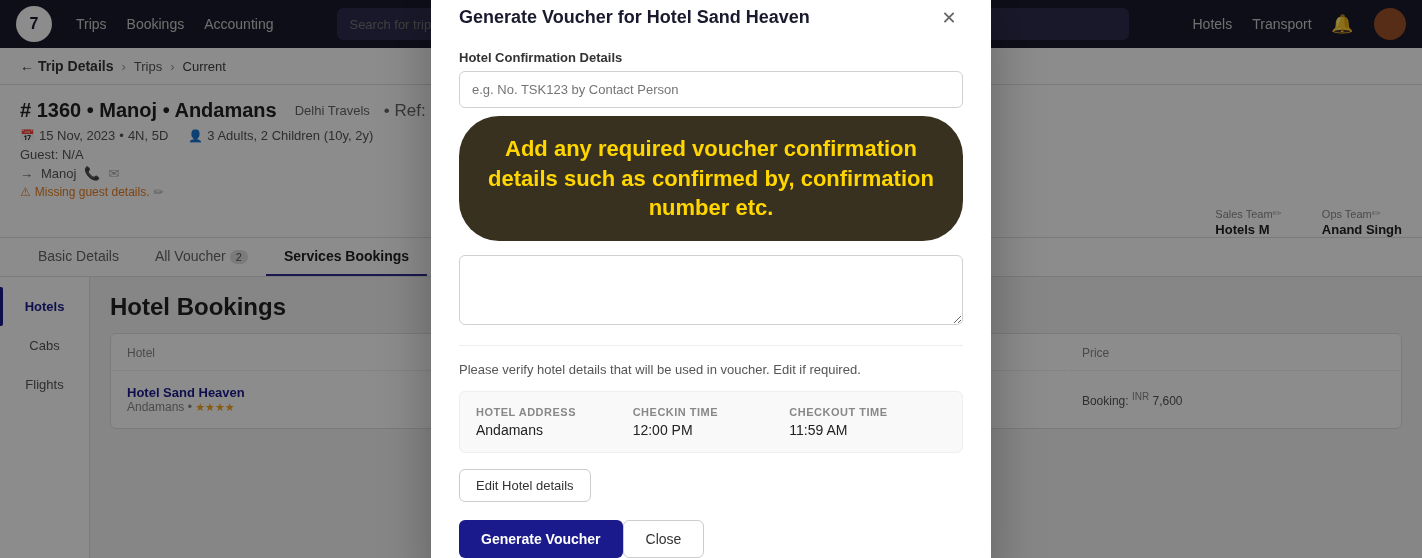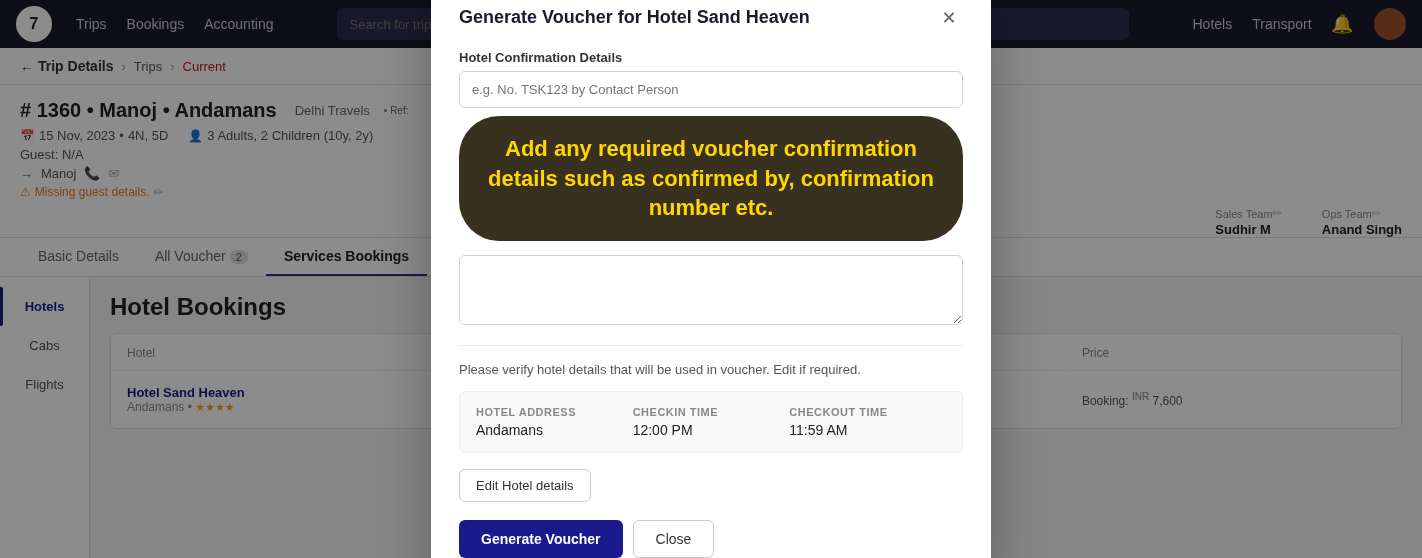--- a/index.html
+++ b/index.html
@@ -26,30 +26,30 @@
     .topnav-bell { font-size: 18px; color: #ccc; cursor: pointer; }
     .topnav-avatar { width: 32px; height: 32px; border-radius: 50%; background: #888; overflow: hidden; }
 
     
     .breadcrumb-bar {
       background: #fff; border-bottom: 1px solid #e0e0e0; padding: 10px 20px; display: flex; align-items: center; gap: 8px;
     }
     .breadcrumb-back { cursor: pointer; font-size: 14px; color: #333; display: flex; align-items: center; gap: 4px; font-weight: 600; }
     .breadcrumb-sep { color: #999; font-size: 13px; }
     .breadcrumb-link { color: #555; font-size: 13px; }
-    .breadcrumb-current { color: #b91c1c; font-size: 13px; }
+    .breadcrumb-current { color: #404040; font-size: 13px; }
 
     
     .trip-header {
       background: #fff; padding: 14px 20px 0; border-bottom: 1px solid #e0e0e0;
     }
     .trip-title { display: flex; align-items: center; gap: 10px; }
     .trip-title-text { font-size: 20px; font-weight: 700; color: #222; }
     .trip-agency { font-size: 13px; color: #666; margin-left: 8px; }
-    .trip-ref { font-size: 10px; color: #666; margin-left: 4px; }
+    .trip-ref { font-size: 17px; color: #666; margin-left: 4px; }
     .trip-meta { display: flex; align-items: center; gap: 20px; margin-top: 6px; font-size: 13px; color: #555; }
     .trip-meta-item { display: flex; align-items: center; gap: 4px; }
     .trip-meta-icon { font-size: 12px; }
     .trip-right { margin-left: auto; display: flex; gap: 40px; font-size: 13px; }
     .trip-right-col { display: flex; flex-direction: column; gap: 2px; }
     .trip-right-label { color: #888; font-size: 11px; display: flex; align-items: center; }
     .trip-right-value { font-weight: 600; color: #222; }
     .edit-icon { font-size: 11px; color: #aaa; cursor: pointer; }
     .trip-guest-row { display: flex; align-items: center; gap: 10px; margin-top: 4px; font-size: 13px; color: #555; }
     .trip-warning { color: #e67e22; font-size: 12px; display: flex; align-items: center; gap: 4px; }
@@ -137,21 +137,21 @@
     }
     .hotel-detail-col { }
     .hotel-detail-label { font-size: 11px; font-weight: 700; color: #888; letter-spacing: 0.5px; text-transform: uppercase; margin-bottom: 4px; }
     .hotel-detail-value { font-size: 14px; color: #222; font-weight: 500; }
 
     .edit-hotel-btn {
       background: #fff; border: 1px solid #ccc; color: #333; border-radius: 6px; padding: 8px 16px;
       font-size: 13px; cursor: pointer; margin-bottom: 18px;
     }
 
-    .modal-footer { display: flex; gap: 10px; }
+    .modal-footer { display: flex; }
     .btn-primary {
       background: #1a1a8c; color: #fff; border: none; border-radius: 6px; padding: 10px 22px;
       font-size: 14px; font-weight: 600; cursor: pointer;
     }
     .btn-secondary {
       background: #fff; color: #333; border: 1px solid #ccc; border-radius: 6px; padding: 10px 22px;
       font-size: 14px; cursor: pointer;
     }
   </style>
 </head>
@@ -217,21 +217,21 @@
         <span>Missing guest details.</span>
         <span style="color:#aaa;">✏</span>
       </div>
     </div>
     <div class="trip-right">
       <div class="trip-right-col">
         <div class="trip-right-label">
           <span>Sales Team</span>
           <span class="edit-icon">✏</span>
         </div>
-        <div class="trip-right-value">Sudhir M</div>
+        <div class="trip-right-value">Hotels M</div>
       </div>
       <div class="trip-right-col">
         <div class="trip-right-label">
           <span>Ops Team</span>
           <span class="edit-icon">✏</span>
         </div>
         <div class="trip-right-value">Anand Singh</div>
       </div>
     </div>
   </div>

